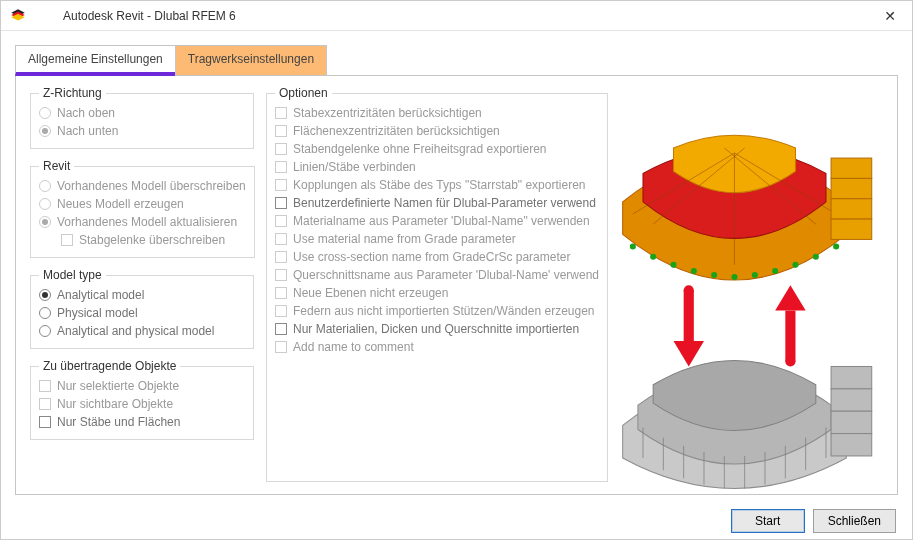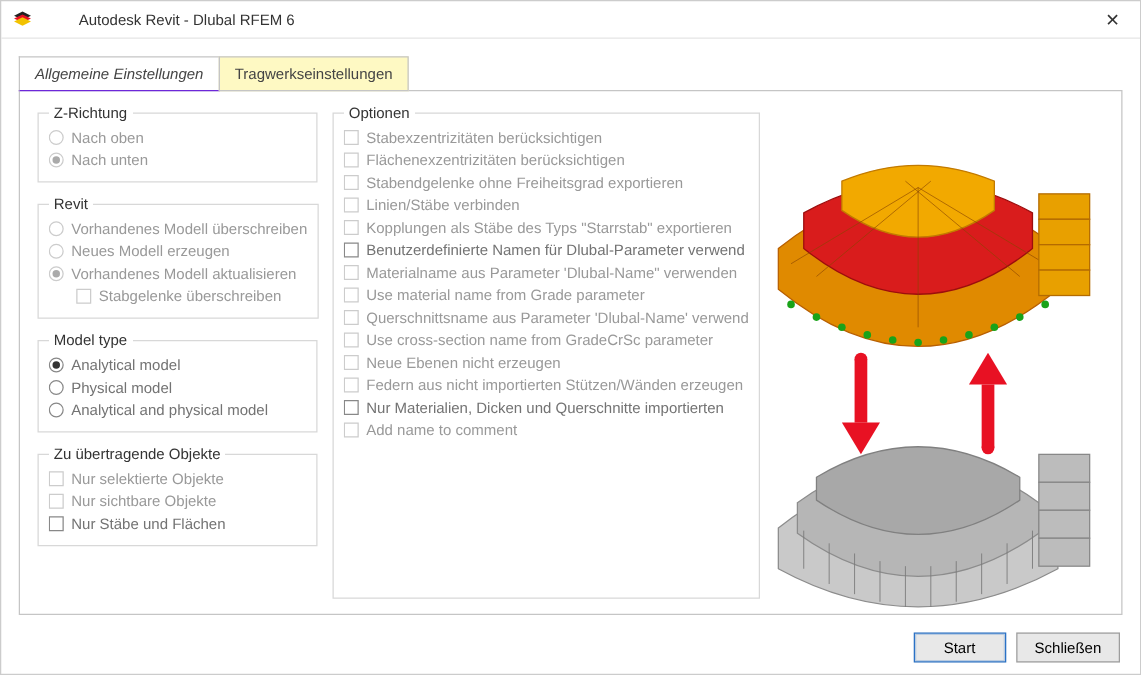--- a/index.html
+++ b/index.html
@@ -37,31 +37,30 @@
   }
   .tabstrip {
     display: flex;
     position: relative;
     z-index: 2;
     margin-bottom: -1px;
   }
   .tab {
     padding: 6px 12px;
     border: 1px solid #c5c5c5;
-    background: #fef9c3;
+    background: #fdba74;
     color: #444;
     cursor: pointer;
     font-size: 12px;
     position: relative;
   }
   .tab + .tab { margin-left: -1px; }
   .tab.active {
     background: #fff;
-    border-bottom: 1px solid #6d28d9;
-    font-style: italic;
+    border-bottom: 4px solid #6d28d9;
   }
   .tabpanel {
     border: 1px solid #c5c5c5;
     padding: 10px 8px 12px 8px;
     display: flex;
     gap: 0;
     height: 420px;
   }
   .col-left { width: 236px; display: flex; flex-direction: column; gap: 6px; }
   .col-mid  { width: 320px; }
@@ -249,25 +248,25 @@
         <div class="opt-row disabled">
           <span class="check"></span>
           <span>Materialname aus Parameter 'Dlubal-Name" verwenden</span>
         </div>
         <div class="opt-row disabled">
           <span class="check"></span>
           <span>Use material name from Grade parameter</span>
         </div>
         <div class="opt-row disabled">
           <span class="check"></span>
+          <span>Use cross-section name from GradeCrSc parameter</span>
+        </div>
+        <div class="opt-row disabled">
+          <span class="check"></span>
           <span>Querschnittsname aus Parameter 'Dlubal-Name' verwend</span>
-        </div>
-        <div class="opt-row disabled">
-          <span class="check"></span>
-          <span>Use cross-section name from GradeCrSc parameter</span>
         </div>
         <div class="opt-row disabled">
           <span class="check"></span>
           <span>Neue Ebenen nicht erzeugen</span>
         </div>
         <div class="opt-row disabled">
           <span class="check"></span>
           <span>Federn aus nicht importierten Stützen/Wänden erzeugen</span>
         </div>
         <div class="opt-row">

